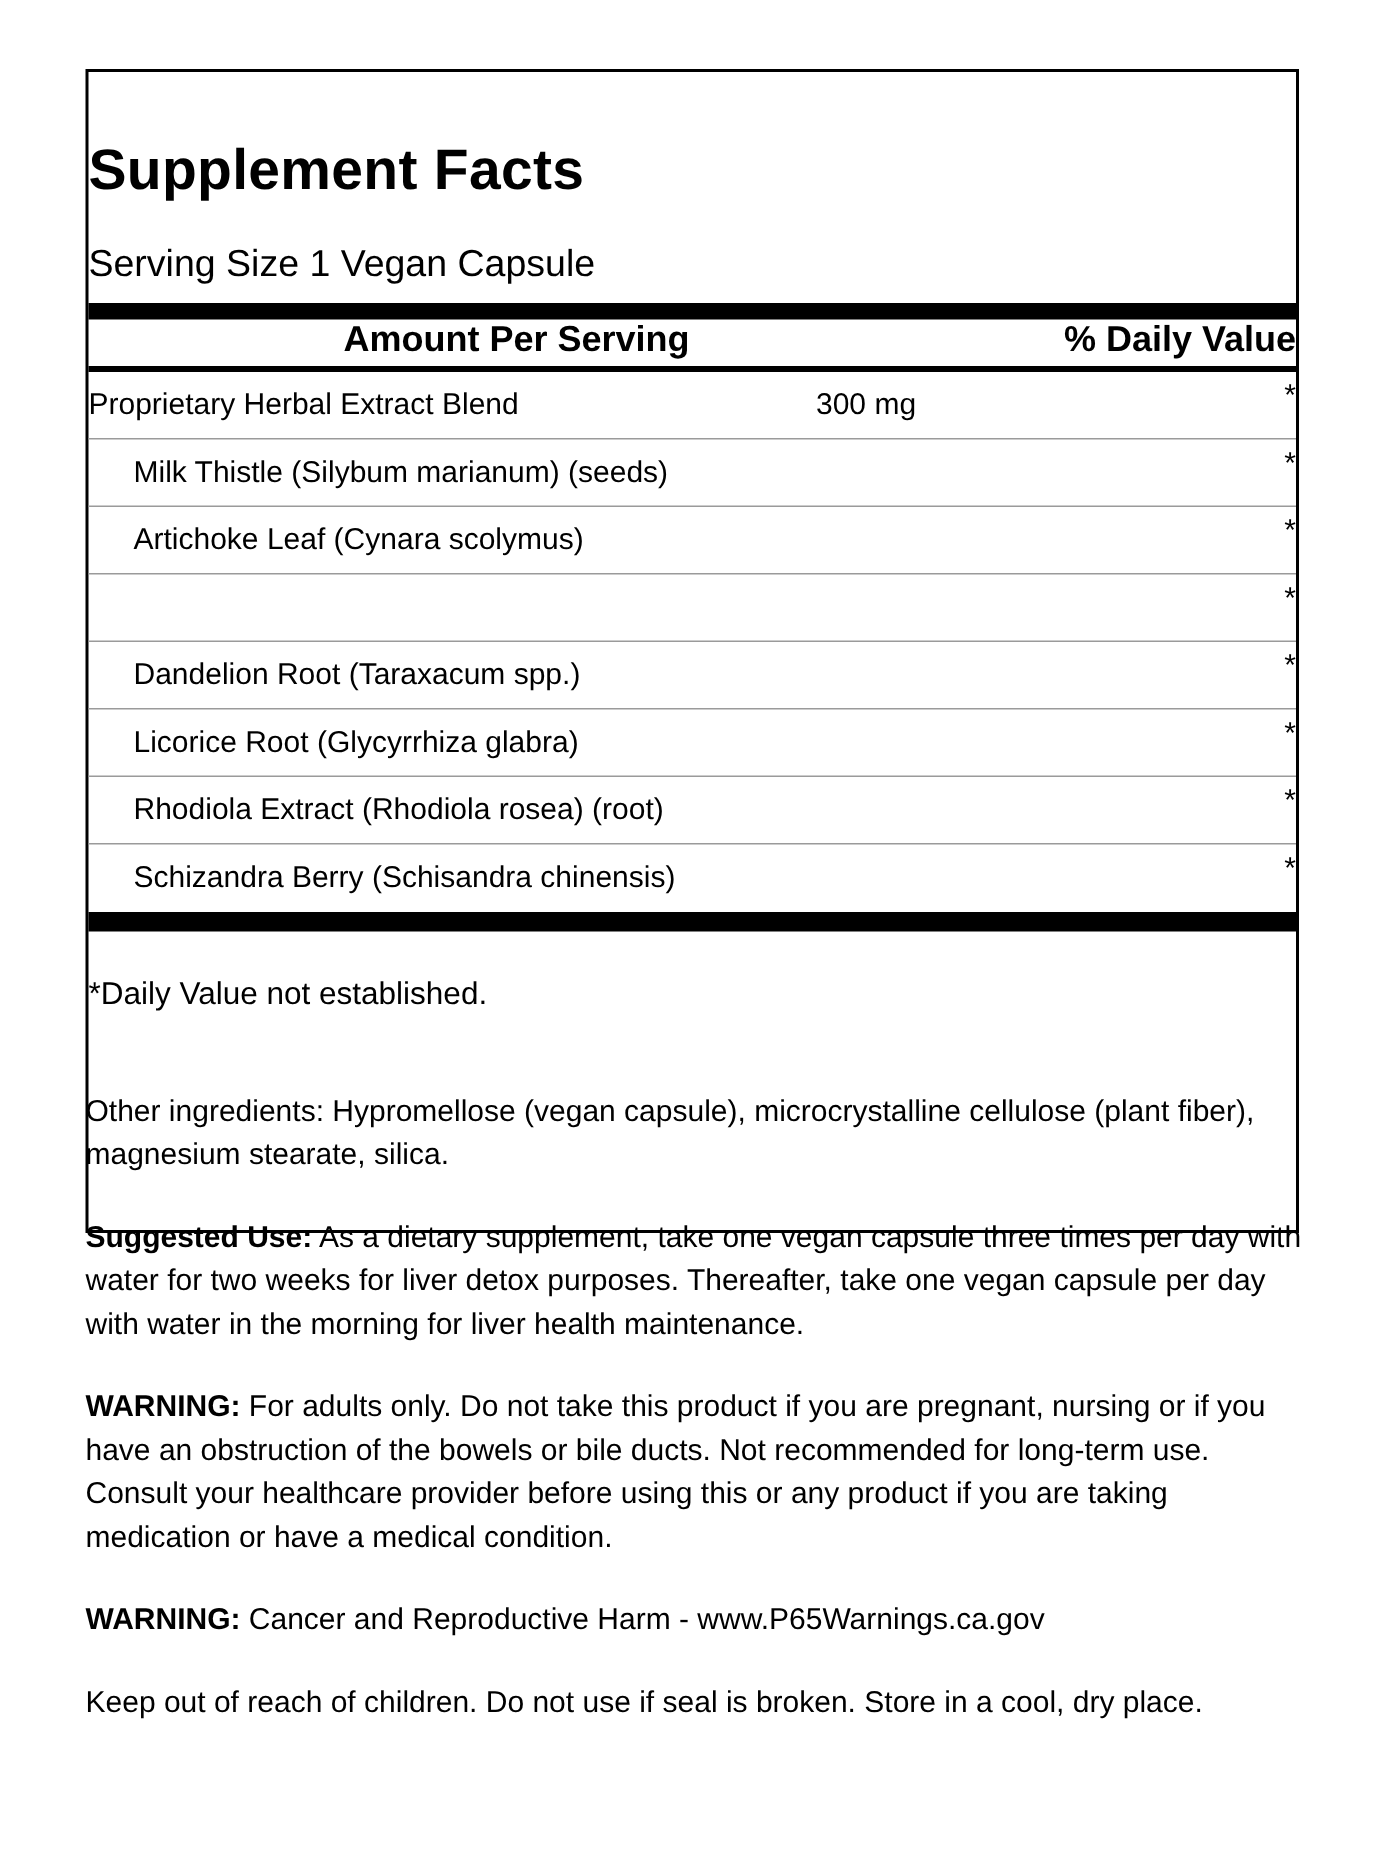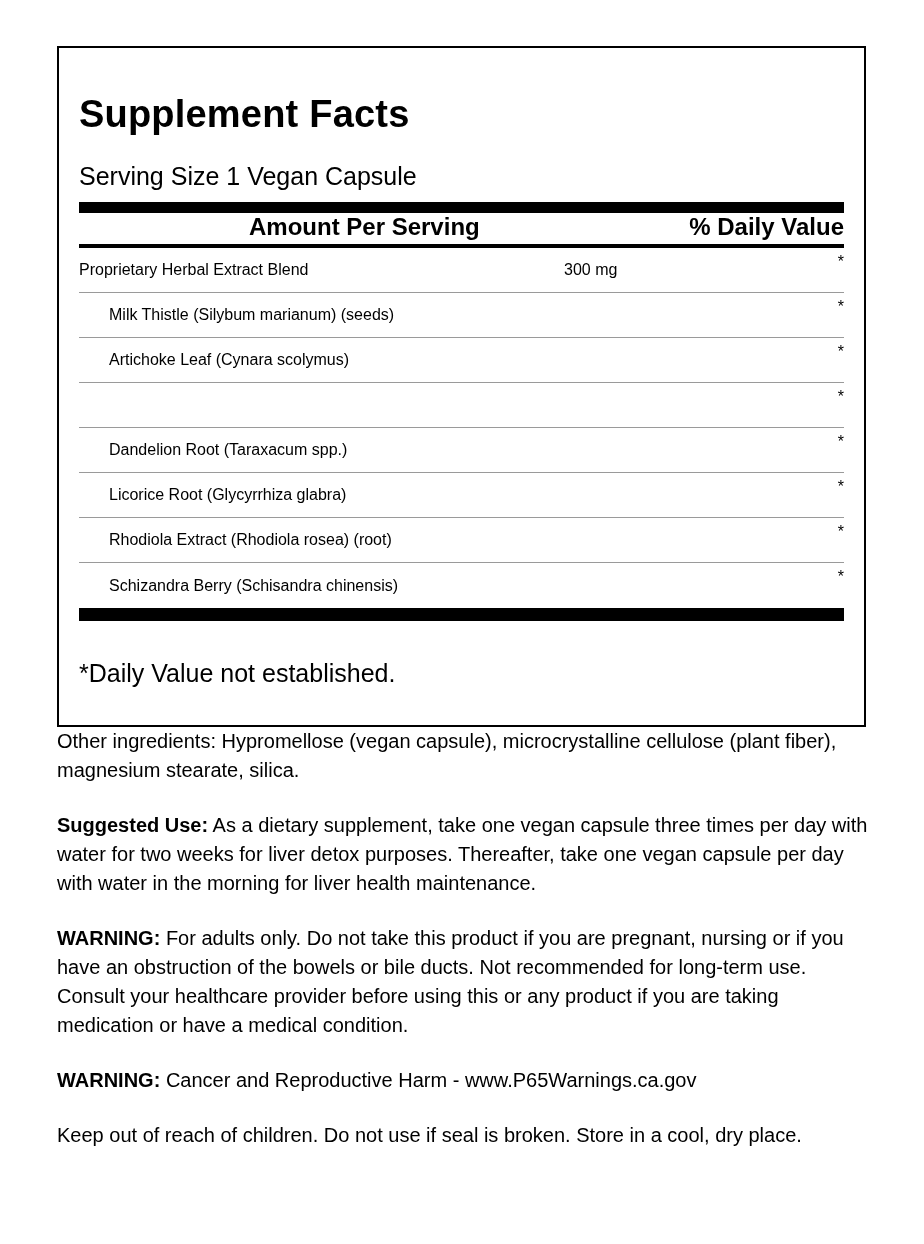--- a/index.html
+++ b/index.html
@@ -15,23 +15,23 @@
     background: #ffffff;
     overflow: hidden;
   }
 
   
   .facts-box {
     position: absolute;
     left: 57px;
     top: 46px;
     width: 809px;
-    height: 681px;
+    height: 776px;
     border: 2px solid #000000;
-    padding: 0 20px;
+    padding: 0 0;
     background: #ffffff;
   }
   .facts-title {
     margin-top: 44px;
     font-size: 38px;
     font-weight: bold;
     letter-spacing: 0.2px;
     line-height: 44px;
   }
   .serving-size {
@@ -56,21 +56,21 @@
   .col-dv { margin-left: auto; }
   .bar-header-underline {
     height: 4px;
     background: #000000;
   }
   .frow {
     position: relative;
     height: 45px;
     display: flex;
     align-items: center;
-    font-size: 16px;
+    font-size: 20px;
     border-bottom: 1px solid #9a9a9a;
     text-align: center;
   }
   .frow:last-child { border-bottom: none; }
   .frow.indent .fname { padding-left: 30px; }
   .famt {
     position: absolute;
     left: 485px;
     top: 0;
     height: 100%;
@@ -80,22 +80,22 @@
   .fdv {
     margin-left: auto;
     align-self: flex-start;
     padding-top: 5px;
   }
   .bar-thick-bottom {
     height: 13px;
     background: #000000;
   }
   .footnote {
-    margin-top: 38px;
-    font-size: 25px;
+    margin-top: 27px;
+    font-size: 21px;
     line-height: 29px;
   }
 
   
   .info {
     position: absolute;
     left: 57px;
     top: 701px;
     width: 812px;
   }

